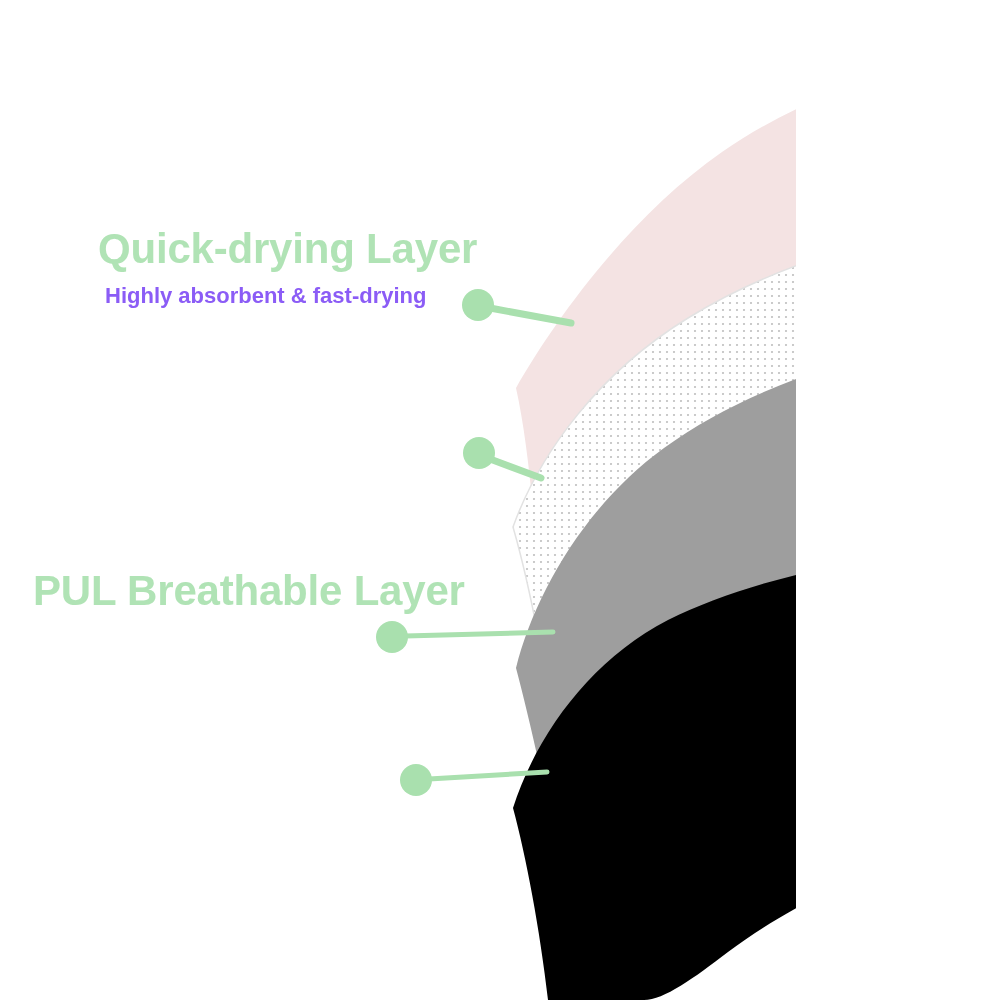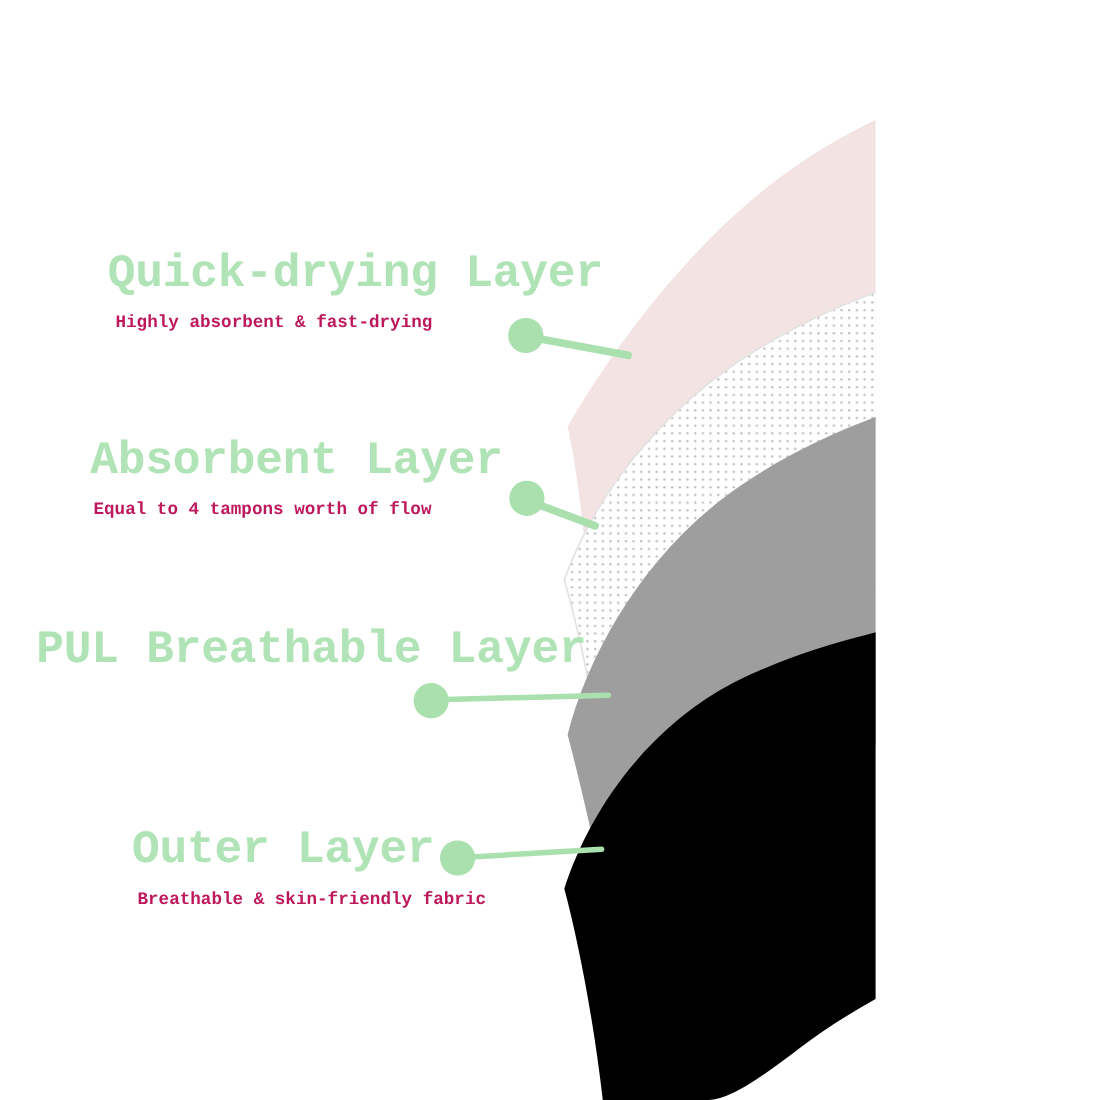--- a/index.html
+++ b/index.html
@@ -7,21 +7,21 @@
     margin: 0;
     padding: 0;
     background: #ffffff;
   }
   #stage {
     position: relative;
     width: 796px;
     height: 1000px;
     background: #ffffff;
     overflow: hidden;
-    font-family: Liberation Mono, monospace;
+    font-family: Liberation Sans, sans-serif;
     border-radius: 12px;
   }
   #layer-art {
     position: absolute;
     left: 0;
     top: 0;
     width: 1000px;
     height: 1000px;
   }
   .label-group {
@@ -30,25 +30,25 @@
   }
   .layer-title {
     font-size: 42px;
     font-weight: bold;
     letter-spacing: -0.2px;
     line-height: 1;
     margin: 0;
     color: #b0e3b5;
   }
   .layer-sub {
-    font-size: 16px;
+    font-size: 22px;
     font-weight: bold;
     line-height: 1;
     margin: 0;
-    color: #be185d;
+    color: #8b5cf6;
   }
   #g1 { left: 98px;  top: 228px; }
   #g1 .layer-sub { margin-top: 15px; margin-left: 7px; }
   #g2 { left: 82px;  top: 398px; }
   #g2 .layer-sub { margin-top: 15px; margin-left: 3px; }
   #g3 { left: 33px;  top: 570px; }
   #g3 .layer-sub { margin-top: 14px; margin-left: 5px; }
   #g4 { left: 120px; top: 752px; }
   #g4 .layer-sub { margin-top: 16px; margin-left: 5px; }
 </style>
@@ -123,27 +123,19 @@
       <line x1="429" y1="779" x2="547" y2="772" stroke="#a9e0ae" stroke-width="5" stroke-linecap="round"></line>
       <circle cx="416" cy="780" r="16" fill="#a9e0ae"></circle>
     </g>
   </svg>
 
   <div class="label-group" id="g1">
     <p class="layer-title">Quick-drying Layer</p>
     <p class="layer-sub">Highly absorbent &amp; fast-drying</p>
   </div>
 
-  <div class="label-group" id="g2">
-    <p class="layer-title">Absorbent Layer</p>
-    <p class="layer-sub">Equal to 4 tampons worth of flow</p>
-  </div>
 
   <div class="label-group" id="g3">
     <p class="layer-title">PUL Breathable Layer</p>
   </div>
 
-  <div class="label-group" id="g4">
-    <p class="layer-title">Outer Layer</p>
-    <p class="layer-sub">Breathable &amp; skin-friendly fabric</p>
-  </div>
 
 </div>
 
 </body></html>

